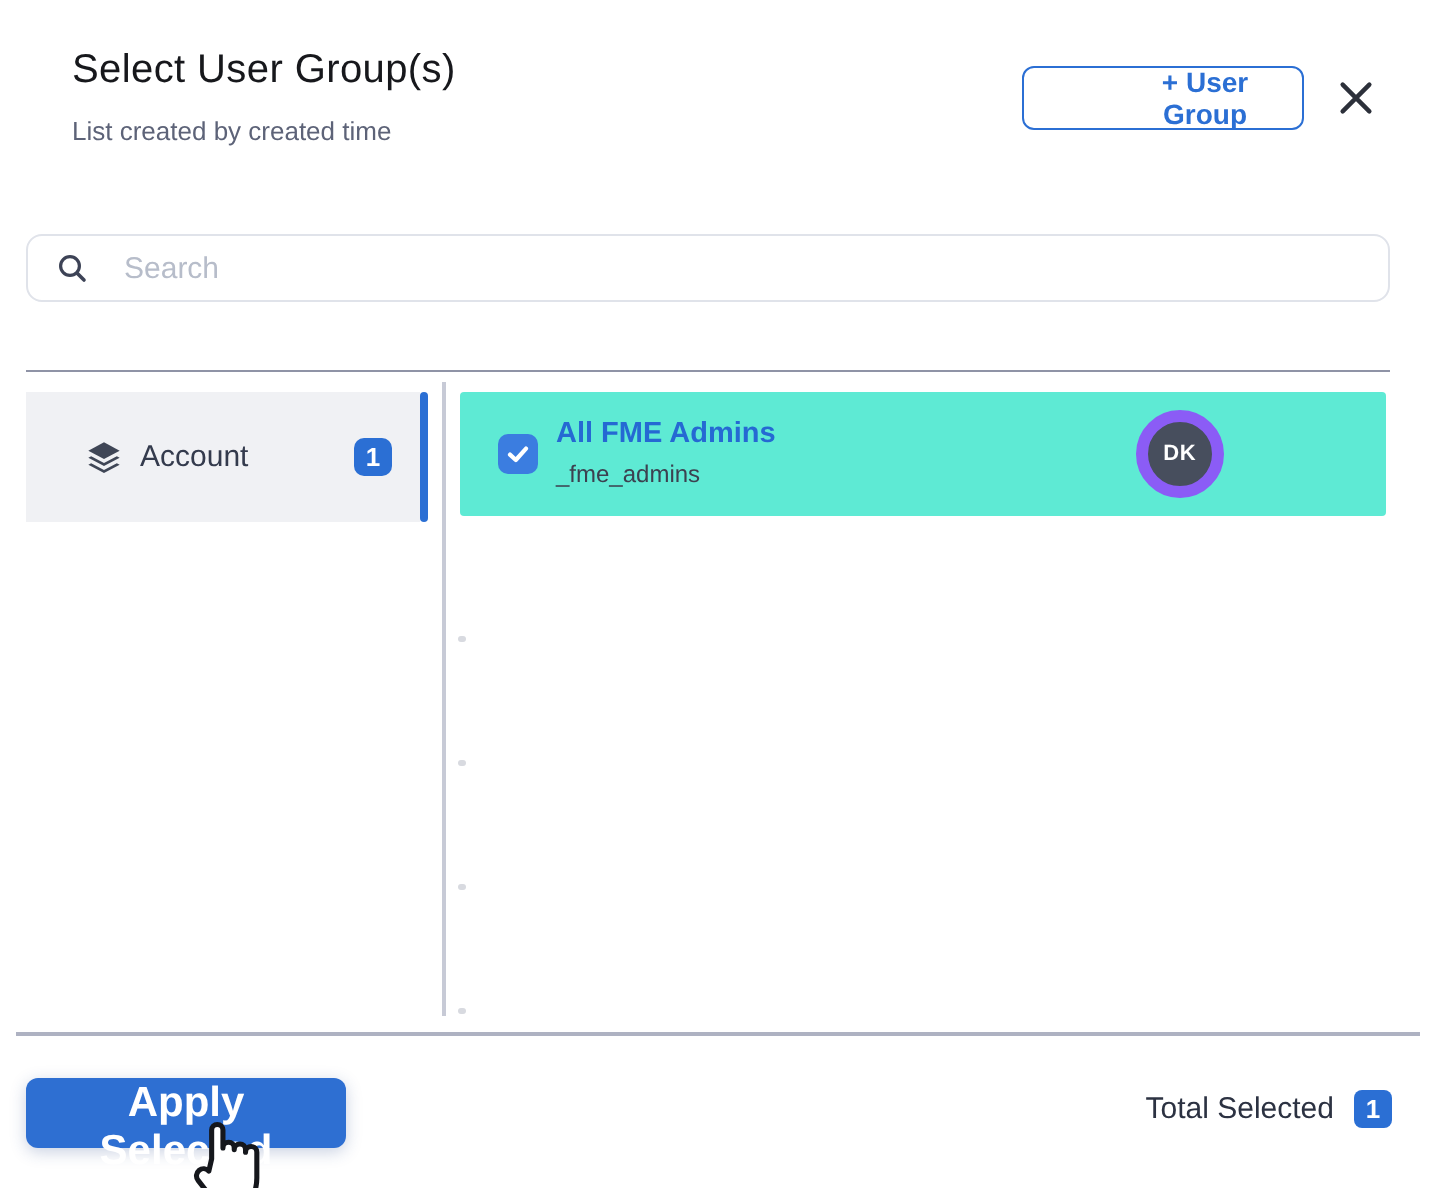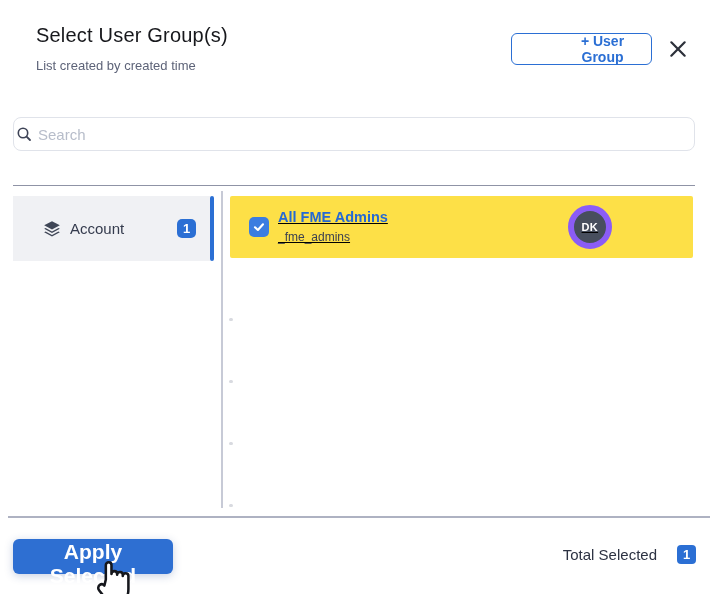--- a/index.html
+++ b/index.html
@@ -19,21 +19,21 @@
     color:#2b6fd4;font-size:14px;font-weight:700;
     display:flex;align-items:center;justify-content:center;cursor:pointer;
     font-family:"Liberation Sans", sans-serif;
     padding-left:48px;
   }
   .close-btn{left:668px;top:39px;width:20px;height:20px;cursor:pointer;background:none;border:none;padding:0;}
   
   .search-box{
     left:13px;top:117px;width:682px;height:34px;box-sizing:border-box;
     border:1px solid #e0e3ea;border-radius:8px;background:#fff;
-    display:flex;align-items:center;padding:0 2px;gap:4px;
+    display:flex;align-items:center;padding:0 14px;gap:16px;
   }
   .search-box input{
     border:none;outline:none;flex:1;font-size:15px;color:#333;
     font-family:"Liberation Sans", sans-serif;background:transparent;
   }
   .search-box input::placeholder{color:#b7bdca;}
   
   .divider-top{left:13px;top:185px;width:682px;height:1px;background:#8f93a6;}
   .divider-bottom{left:8px;top:516px;width:702px;height:2px;background:#aeb2c2;}
   .v-divider{left:221px;top:191px;width:1.5px;height:317px;background:#c7cad6;}
@@ -43,22 +43,22 @@
     display:flex;align-items:center;padding:0 14px 0 29px;box-sizing:border-box;cursor:pointer;
   }
   .side-item .lbl{font-size:15px;color:#343b4d;margin-left:8px;text-align:right;}
   .side-item .badge{
     margin-left:auto;width:19px;height:19px;border-radius:5px;background:#2b6fd4;
     color:#fff;font-size:13px;font-weight:700;display:flex;align-items:center;justify-content:center;
   }
   .active-bar{left:210px;top:196px;width:4px;height:65px;background:#2b6fd4;border-radius:2px;}
   
   .group-row{
-    left:230px;top:196px;width:463px;height:62px;background:#fde047;border-radius:2px;
-    display:flex;align-items:center;padding:0 14px 0 19px;box-sizing:border-box;cursor:pointer;text-decoration:underline;
+    left:230px;top:196px;width:463px;height:62px;background:#5eead4;border-radius:2px;
+    display:flex;align-items:center;padding:0 14px 0 19px;box-sizing:border-box;cursor:pointer;
   }
   .checkbox{
     width:20px;height:20px;border-radius:5px;background:#3b7de0;
     display:flex;align-items:center;justify-content:center;flex:none;cursor:pointer;
   }
   .row-text{margin-left:9px;line-height:1.15;}
   .row-name{font-size:14.5px;font-weight:700;color:#2569d3;}
   .row-id{font-size:12px;color:#3c4150;margin-top:5px;}
   .avatar{
     margin-left:180px;width:32px;height:32px;border-radius:50%;background:#474e5d;
@@ -67,21 +67,21 @@
     display:flex;align-items:center;justify-content:center;flex:none;
   }
   .dot{width:4px;height:3px;border-radius:1.5px;background:#d8dae0;position:absolute;left:229px;}
   
   .apply-btn{
     left:13px;top:539px;width:160px;height:35px;border:none;border-radius:6px;
     background:#2e6fd2;color:#ffffff;font-size:21px;font-weight:600;cursor:pointer;
     box-shadow:0 2px 8px rgba(40,70,140,.25);
     font-family:"Liberation Sans", sans-serif;
   }
-  .total-wrap{right:22px;top:545px;display:flex;align-items:center;gap:20px;}
+  .total-wrap{right:22px;top:545px;display:flex;align-items:center;gap:10px;}
   .total-label{font-size:15px;color:#2c3242;}
   .total-badge{
     width:19px;height:19px;border-radius:4px;background:#2b6fd4;color:#fff;
     font-size:13px;font-weight:700;display:flex;align-items:center;justify-content:center;
   }
   .cursor-icon{left:92px;top:558px;pointer-events:none;}
 </style>
 </head>
 <body>
 

